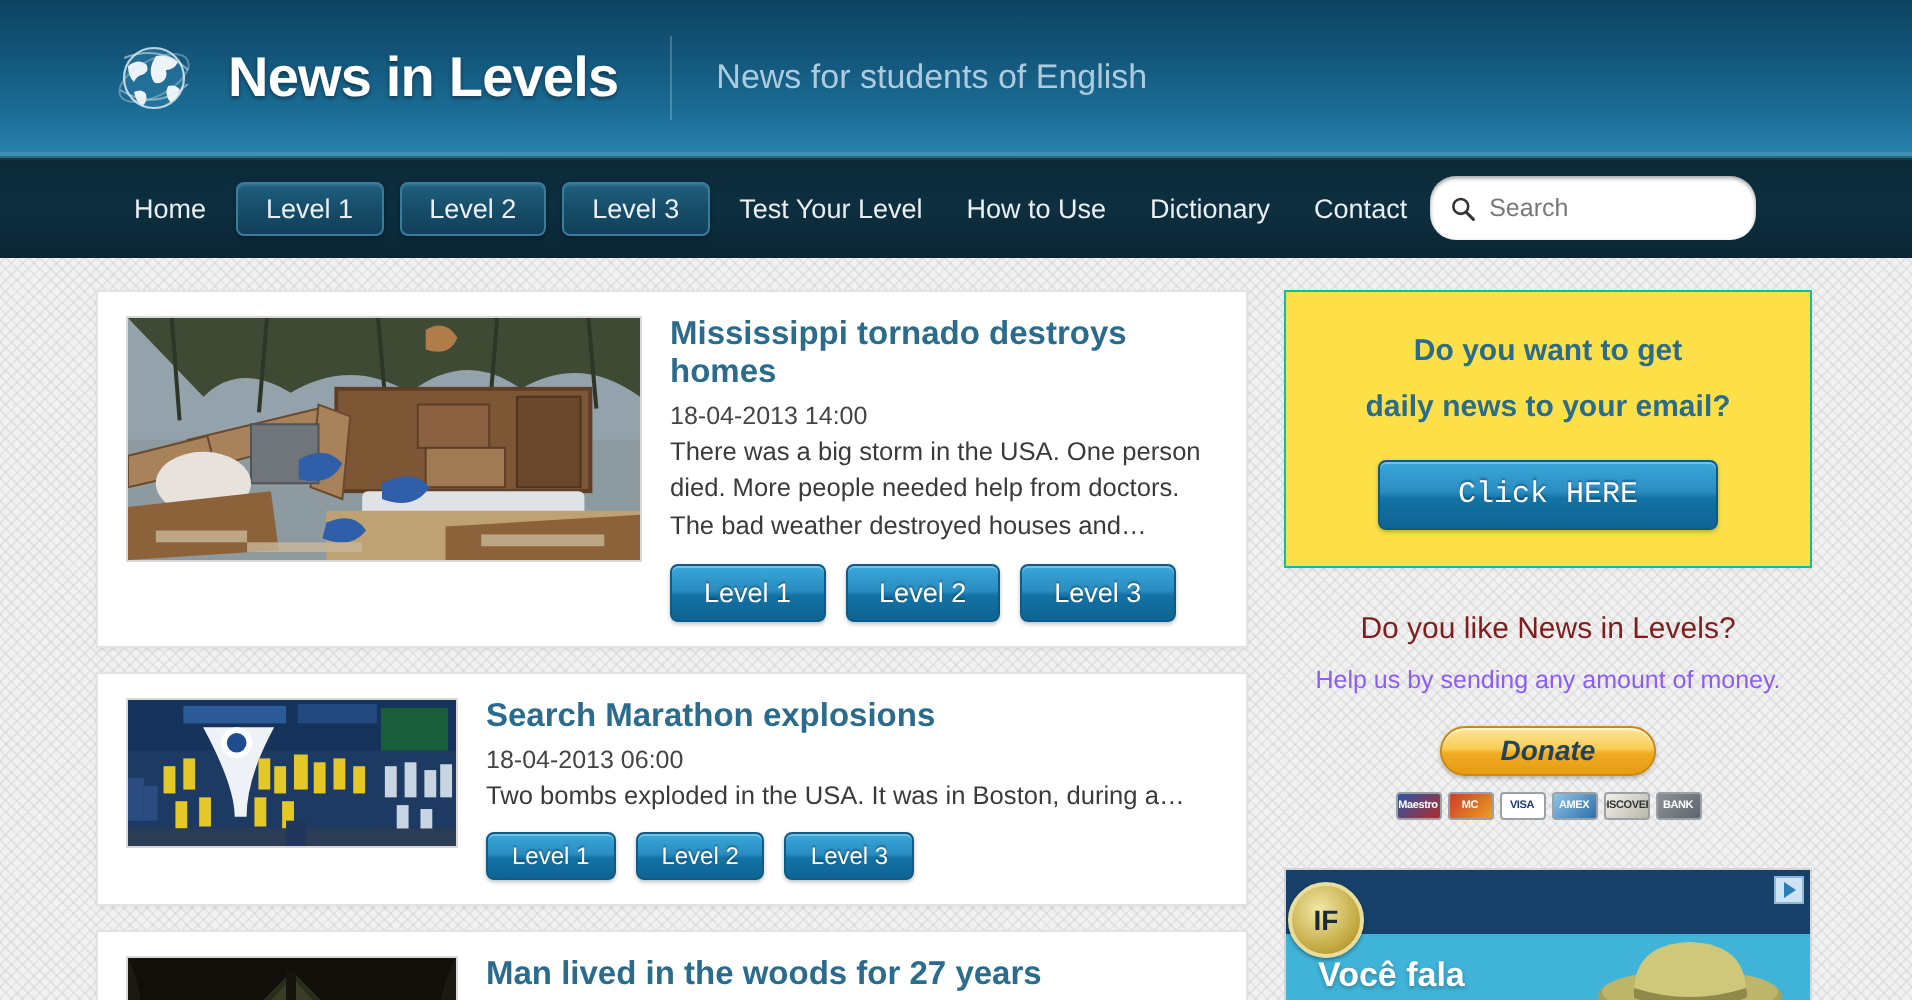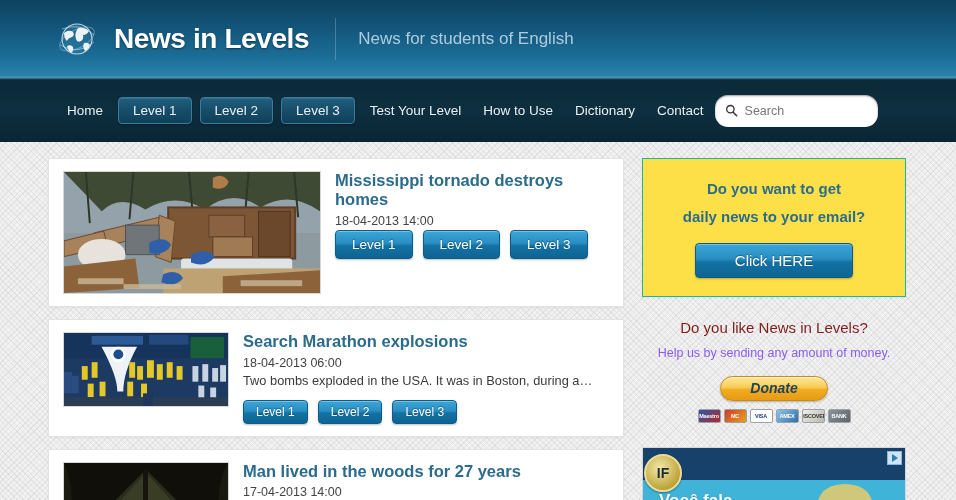--- a/index.html
+++ b/index.html
@@ -63,21 +63,21 @@
     margin: 0 22px 0 26px;
   }
   .tagline {
     font-size: 17px;
     color: #aecbdd;
     white-space: nowrap;
   }
 
   
   .navbar {
-    height: 64px;
+    height: 51px;
     background: linear-gradient(to bottom, #0c2a38 0%, #0d2f3f 50%, #0a2634 100%);
     border-top: 1px solid #2b6a86;
     box-shadow: 0 1px 0 rgba(255,255,255,.06) inset;
   }
   .nav-inner {
     width: 860px;
     margin: 0 auto;
     height: 100%;
     display: flex;
     align-items: center;
@@ -207,21 +207,21 @@
     margin-top: 12px;
     background: linear-gradient(to bottom, #3ba7d8 0%, #2a8dc2 45%, #1372a5 55%, #0e6492 100%);
     border: 1px solid #0d5b86;
     border-radius: 4px;
     color: #fff;
     font-size: 15px;
     padding: 8px 39px;
     cursor: pointer;
     text-shadow: 0 -1px 1px rgba(0,0,0,.35);
     box-shadow: 0 1px 2px rgba(0,0,0,.25), 0 1px 0 rgba(255,255,255,.30) inset;
-    font-family: Liberation Sans, sans-serif;
+    font-family: Liberation Mono, monospace;
   }
   .donate-block { text-align: center; padding: 22px 0 6px; }
   .donate-title {
     font-size: 15px;
     color: #7f1d1d;
     margin-bottom: 10px;
   }
   .donate-sub {
     font-size: 12.5px;
     color: #8b5cf6;
@@ -416,20 +416,21 @@
       <g fill="#c9b89a" opacity=".8">
         <rect x="14" y="108" width="46" height="6"></rect>
               <rect x="60" y="114" width="58" height="5"></rect>
         <rect x="178" y="110" width="62" height="6"></rect>
       </g>
       <path d="M150 6 q10-6 16 4 q-4 10 -16 6z" fill="#b07c4a"></path>
     </svg></div>
         <div class="art-body">
           <div class="art-title">Mississippi tornado destroys homes</div>
           <div class="art-date">18-04-2013 14:00</div>
+          <div class="art-excerpt">There was a big storm in the USA. One person died. More people needed help from doctors. The bad weather destroyed houses and…</div>
           <div class="lvl-row">
             <button class="lvl-btn">Level 1</button>
             <button class="lvl-btn">Level 2</button>
             <button class="lvl-btn">Level 3</button>
           </div>
         </div>
       </div>
       <div class="article">
         <div class="thumb small"><svg width="100%" height="100%" viewBox="0 0 166 75" preserveAspectRatio="none">
       <rect width="166" height="75" fill="#1d3a63"></rect>

